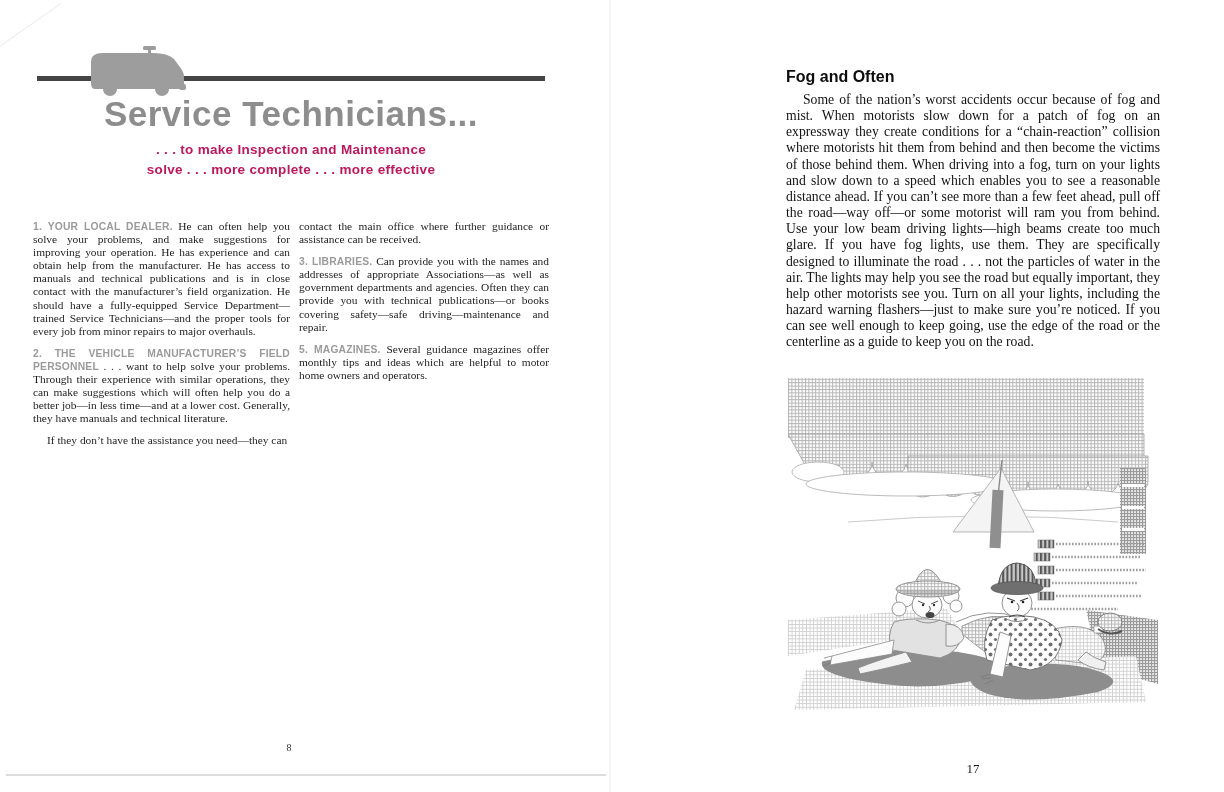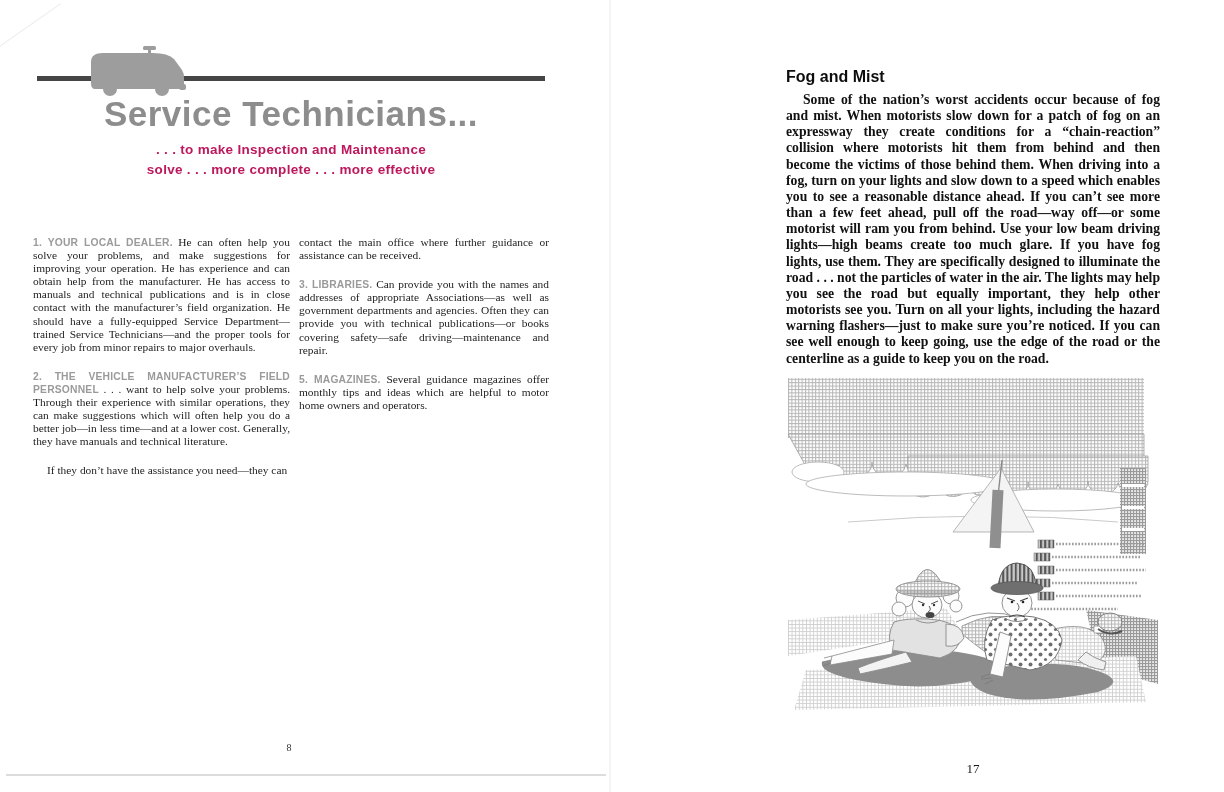--- a/index.html
+++ b/index.html
@@ -19,30 +19,30 @@
          font-family:"Liberation Sans",sans-serif;font-weight:bold;font-size:35px;
          letter-spacing:.5px;color:#8d8d8d;}
   .subtitle{left:0;width:582px;text-align:center;font-family:"Liberation Sans",sans-serif;
             font-weight:bold;font-size:13.5px;letter-spacing:.3px;color:#be185d;}
   .sub1{top:142px;} .sub2{top:162px;}
 
   
   .col{top:220px;font-size:11.4px;line-height:13.1px;text-align:justify;color:#1c1c1c;}
   .col-left{left:33px;width:257px;}
   .col-right{left:299px;width:250px;}
-  .col p{margin:16px 0 9px 0;}
+  .col p{margin:0 0 9px 0;}
   .lead{font-family:"Liberation Sans",sans-serif;font-weight:bold;font-size:10.3px;
         color:#9a9a9a;letter-spacing:.2px;}
   .indent{text-indent:14px;}
 
   
   .fog-heading{left:786px;top:68px;font-family:"Liberation Sans",sans-serif;
                font-weight:bold;font-size:16px;color:#0d0d0d;}
   .fog-body{left:786px;top:92px;width:374px;font-size:13.7px;line-height:16.15px;
-            text-align:justify;text-indent:17px;color:#111;font-weight:bold;}
+            text-align:justify;text-indent:17px;color:#111;}
   .illustration{left:788px;top:372px;width:370px;height:344px;}
 
   .pagenum{width:40px;text-align:center;color:#333;}
   .pn-left{left:269px;top:742px;font-size:10px;}
   .pn-right{left:953px;top:761px;font-size:13px;color:#1a1a1a;}
 </style>
 </head>
 <body>
 
 <div id="canvas">
@@ -91,21 +91,21 @@
       <span>Can provide you with the names and addresses of appropriate Associations—as well as government departments and agencies. Often they can provide you with technical publications—or books covering safety—safe driving—maintenance and repair.</span>
     </p>
     <p>
       <span class="lead">5. MAGAZINES.</span>
       <span>Several guidance magazines offer monthly tips and ideas which are helpful to motor home owners and operators.</span>
     </p>
   </div>
 
   <div class="abs pagenum pn-left">8</div>
 
-  <div class="abs fog-heading">Fog and Mist</div>
+  <div class="abs fog-heading">Fog and Often</div>
   <div class="abs fog-body">Some of the nation’s worst accidents occur because of fog and mist. When motorists slow down for a patch of fog on an expressway they create conditions for a “chain-reaction” collision where motorists hit them from behind and then become the victims of those behind them. When driving into a fog, turn on your lights and slow down to a speed which enables you to see a reasonable distance ahead. If you can’t see more than a few feet ahead, pull off the road—way off—or some motorist will ram you from behind. Use your low beam driving lights—high beams create too much glare. If you have fog lights, use them. They are specifically designed to illuminate the road . . . not the particles of water in the air. The lights may help you see the road but equally important, they help other motorists see you. Turn on all your lights, including the hazard warning flashers—just to make sure you’re noticed. If you can see well enough to keep going, use the edge of the road or the centerline as a guide to keep you on the road.</div>
 
   <svg class="abs illustration" viewBox="0 0 370 344">
     <defs>
       <pattern id="ht" width="3.4" height="3.4" patternUnits="userSpaceOnUse">
         <rect width="3.4" height="3.4" fill="#ffffff"></rect>
         <rect width="3.4" height="1" fill="#b5b5b5"></rect>
         <rect width="1" height="3.4" fill="#b5b5b5"></rect>
       </pattern>
       <pattern id="htd" width="3" height="3" patternUnits="userSpaceOnUse">

